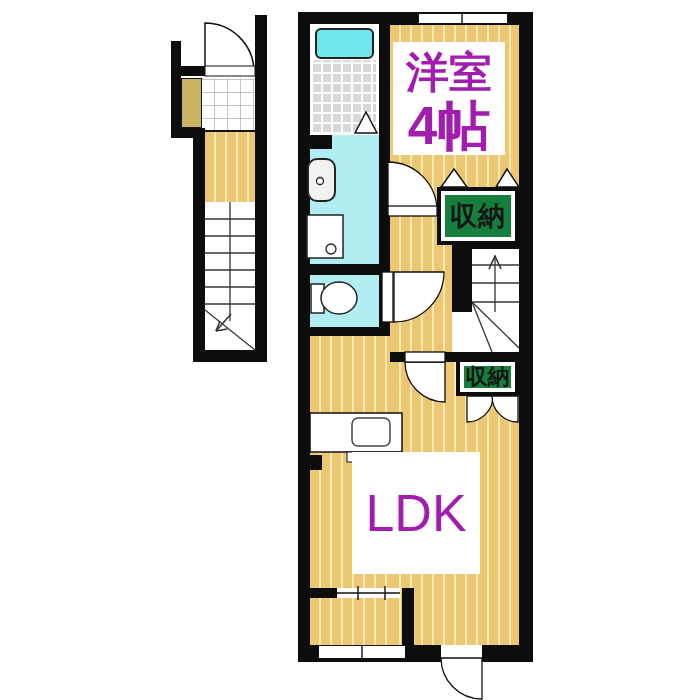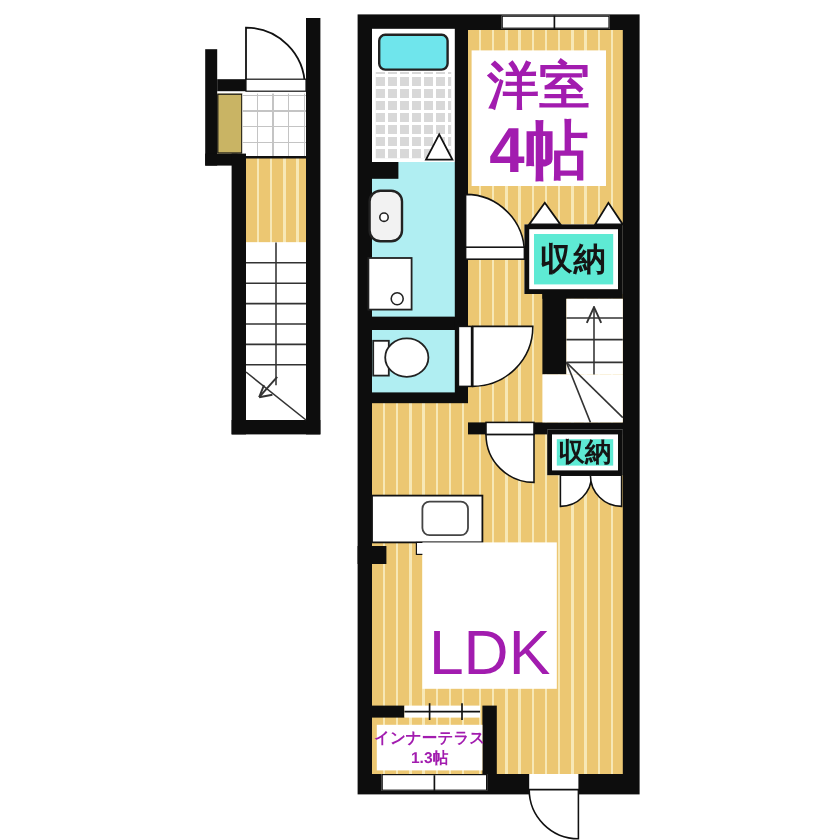--- a/index.html
+++ b/index.html
@@ -11,21 +11,21 @@
   .cyan{background:#b0eef2;}
   .white{background:#ffffff;}
   .tile-gray{background-color:#d8d8d8;
      background-image:repeating-linear-gradient(0deg,transparent 0 8px,#ffffff 8px 10px),
                       repeating-linear-gradient(90deg,transparent 0 8px,#ffffff 8px 10px);}
   .tile-genkan{background-color:#ffffff;
      background-image:repeating-linear-gradient(0deg,transparent 0 12px,#c4c4c4 12px 13px),
                       repeating-linear-gradient(90deg,transparent 0 12px,#c4c4c4 12px 13px);}
   .olive{background:#c9b464;border:1px solid #111;}
   .closet-box{background:#fff;border:4px solid #0d0d0d;box-sizing:border-box;}
-  .closet-pink{position:absolute;left:4px;right:4px;top:4px;bottom:4px;background:#5eead4;
+  .closet-pink{position:absolute;left:4px;right:4px;top:4px;bottom:4px;background:#15803d;
         display:flex;align-items:center;justify-content:center;color:#151515;}
   .label-box{background:#fff;display:flex;flex-direction:column;align-items:center;
         justify-content:center;color:#a21caf;text-align:center;}
   svg{position:absolute;left:0;top:0;}
 </style>
 </head>
 <body>
 
 <div id="plan">
 
@@ -153,22 +153,18 @@
     <line x1="362" y1="646" x2="362" y2="659" stroke="#111" stroke-width="1.4"></line>
 
     <path d="M482,658 L441,658 A41,41 0 0 0 482,699 Z" fill="#fff" stroke="#111" stroke-width="1.3"></path>
   </svg>
 
   <div class="abs label-box" style="left:393px;top:42px;width:112px;height:113px;font-weight:600;">
     <div style="font-size:43px;line-height:54px;">洋室</div>
     <div style="font-size:53px;line-height:54px;">4帖</div>
   </div>
 
-  <div class="abs label-box" style="left:352px;top:452px;width:112px;height:122px;font-weight:500;justify-content:flex-end;">
+  <div class="abs label-box" style="left:352px;top:452px;width:128px;height:122px;font-weight:500;">
     <div style="font-size:52px;line-height:58px;">LDK</div>
   </div>
 
-  <div class="abs label-box" style="left:314px;top:604px;width:88px;height:38px;font-weight:600;">
-    <div style="font-size:13px;line-height:17px;white-space:nowrap;">インナーテラス</div>
-    <div style="font-size:13px;line-height:17px;">1.3帖</div>
-  </div>
 
 </div>
 
 </body></html>

